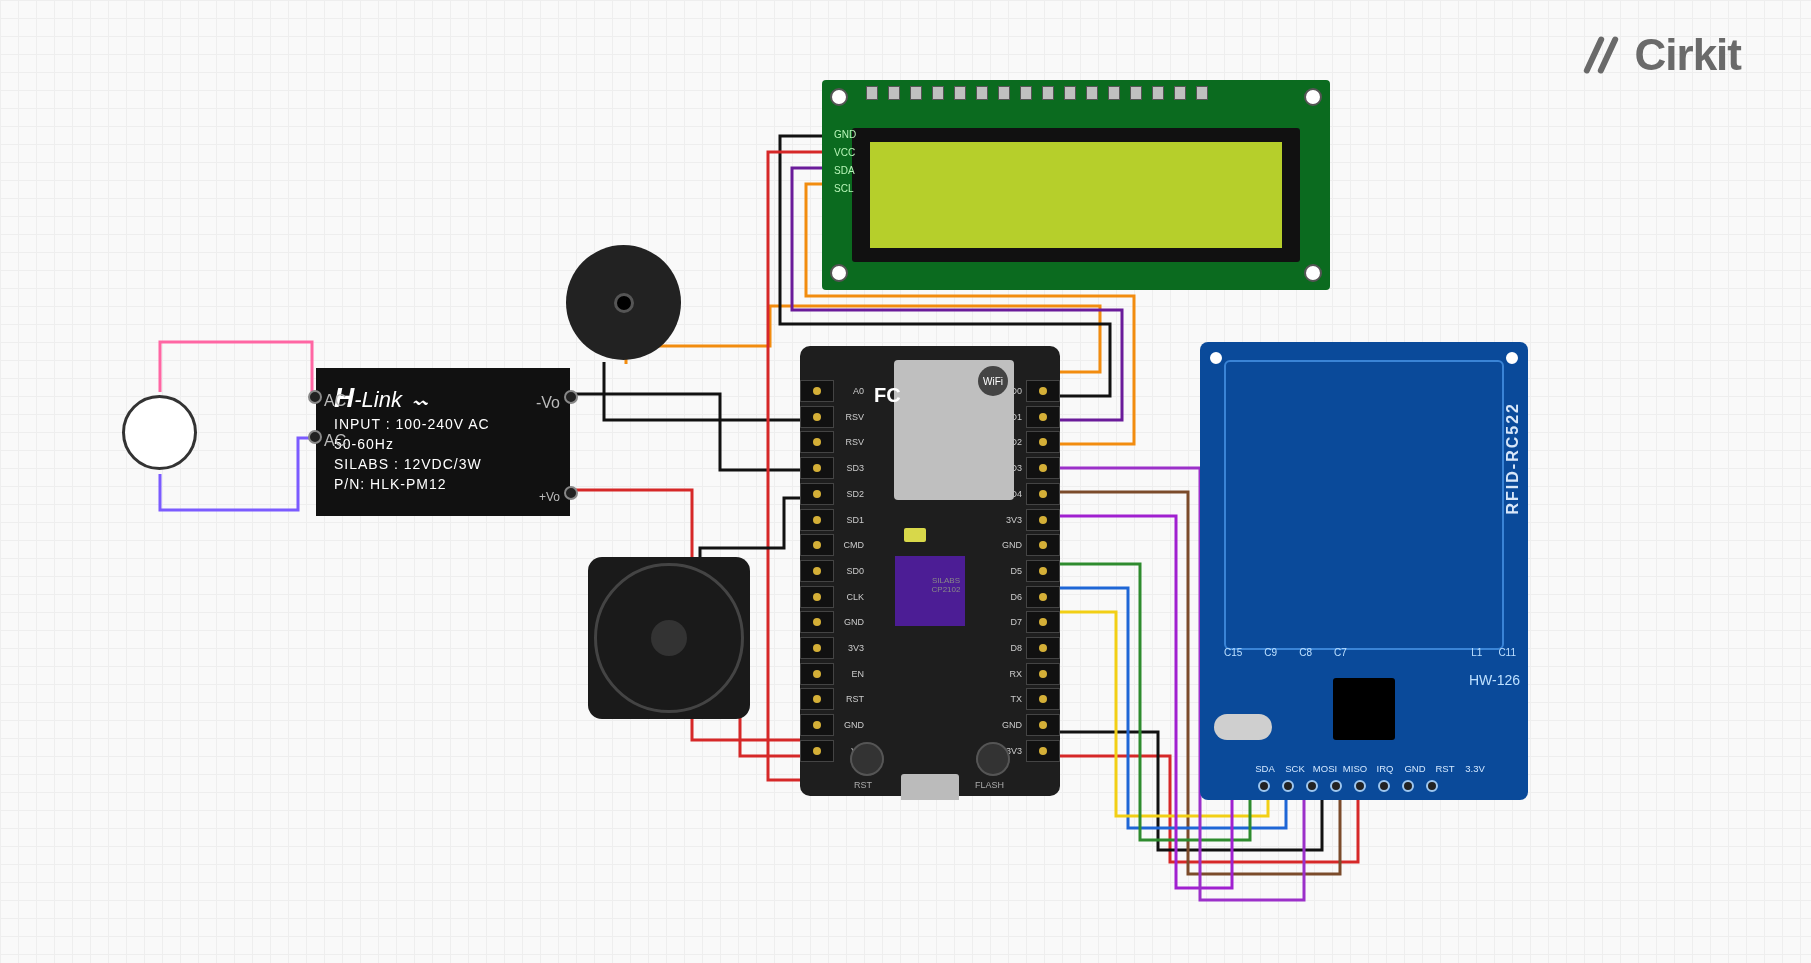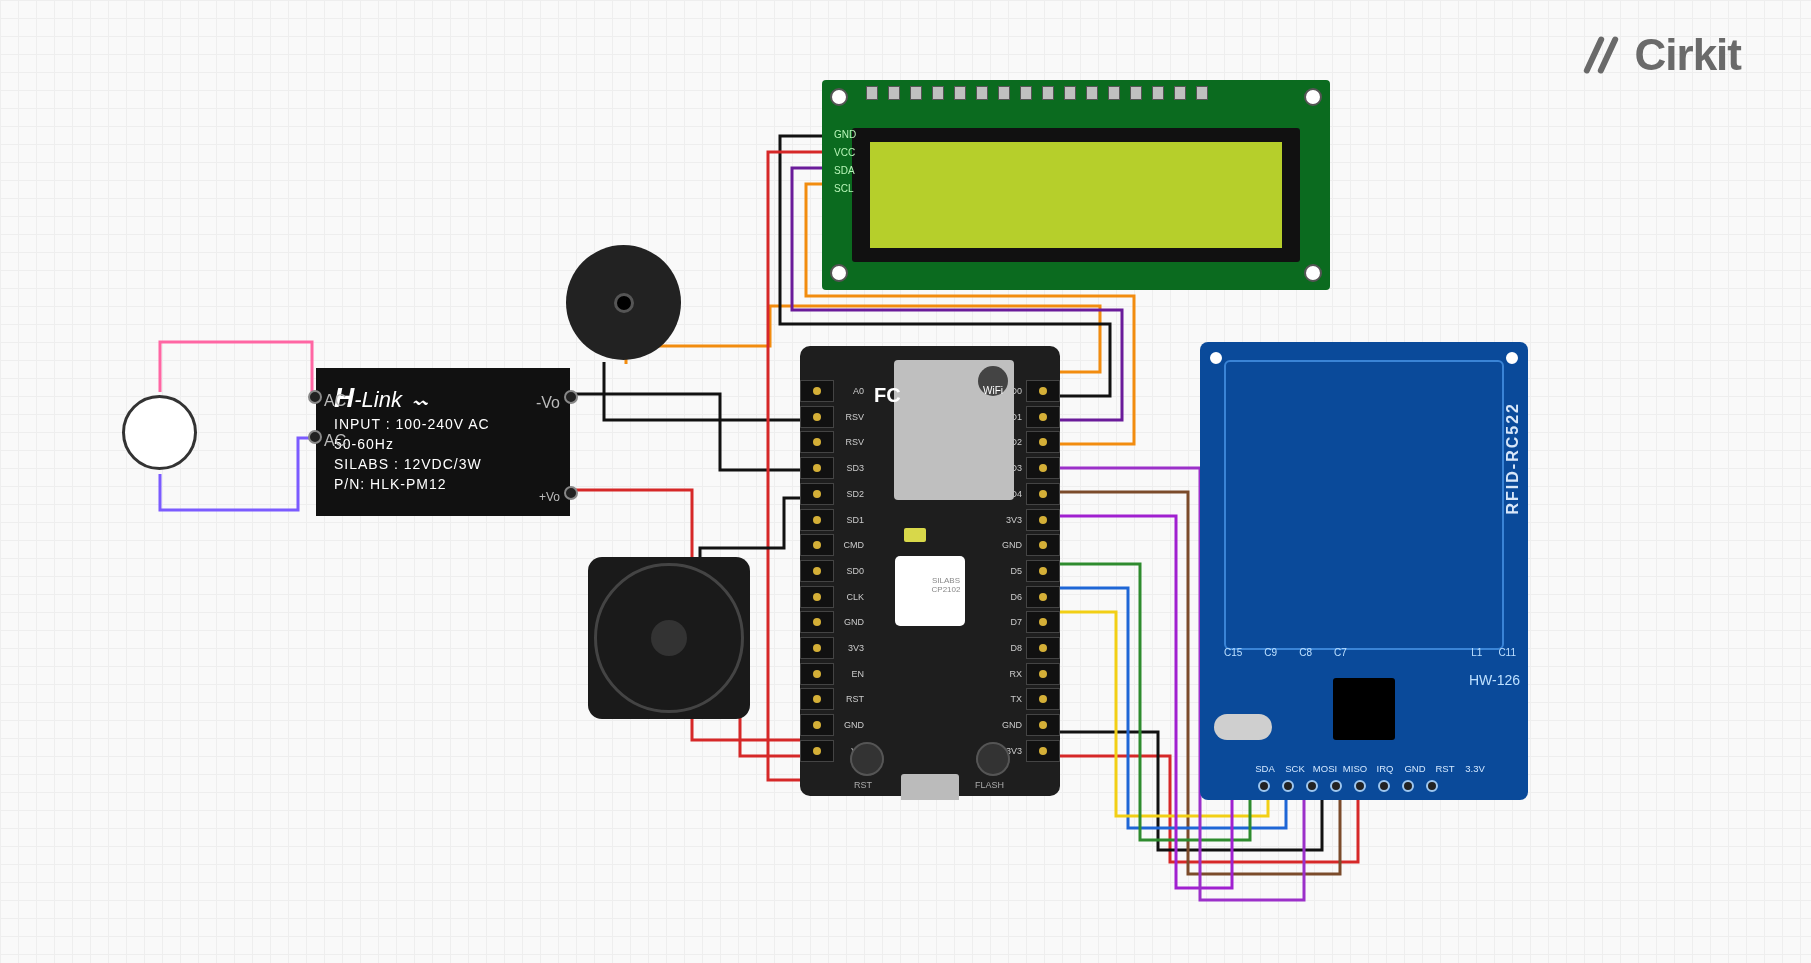--- a/index.html
+++ b/index.html
@@ -191,21 +191,21 @@
     font-size:9px; color:#ccc;
   }
   .nodemcu .pin-label-l { left:38px; text-align:left; width:26px;align-items:flex-end;}
   .nodemcu .pin-label-r { right:38px; text-align:right; width:26px;}
   .nodemcu .pin-label-l span, .nodemcu .pin-label-r span { line-height:22px; height:22px; }
   .nodemcu .shield {
     position:absolute; left:94px; top:14px; width:120px; height:140px;
     background:#bfbfbf; border-radius:4px;
   }
   .nodemcu .fcc { position:absolute; left:74px; top:38px; color:#fff; font-size:20px; font-weight:bold; }
-  .nodemcu .chip { position:absolute; left:95px; top:210px; width:70px;height:70px;background:#ffffff;border-radius:5px;padding-left:32px;}
+  .nodemcu .chip { position:absolute; left:95px; top:210px; width:70px;height:70px;background:#4c1d95;border-radius:0;padding-left:32px;}
   .nodemcu .silabs { font-size: 8px; color:#888; text-align:center; padding-top:20px;}
   .nodemcu .usb {
     position:absolute; left:50%; bottom:-4px; transform:translateX(-50%);
     width:58px;height:26px;background:#bbb;border-radius:3px 3px 0 0;
   }
   .nodemcu .btn {
     position:absolute; width:34px;height:34px;border-radius:50%;
     background:#333;border:2px solid #555;
   }
   .nodemcu .btn-rst{left:50px;bottom:20px;}
@@ -512,21 +512,21 @@
       <span>D5</span>
       <span>D6</span>
     <span>D7</span>
       <span>D8</span>
       <span>RX</span>
     <span>TX</span>
       <span>GND</span>
       <span>3V3</span>
   </div>
   <div class="shield">
-    <div style="position:absolute;right:6px;top:6px;width:30px;height:30px;border-radius:50%;background:#444;color:#fff;font-size:10px;display:flex;align-items:flex-end;justify-content:center;">
+    <div style="position:absolute;right:6px;top:6px;width:30px;height:30px;border-radius:50%;background:#444;color:#fff;font-size:10px;display:flex;align-items:center;justify-content:center;">
       <span>WiFi</span>
     </div>
   </div>
   <div class="fcc">FC</div>
   <div class="led"></div>
   <div class="chip">
     <div class="silabs">
       <span>SILABS</span><br>
       <span>CP2102</span>
     </div>

